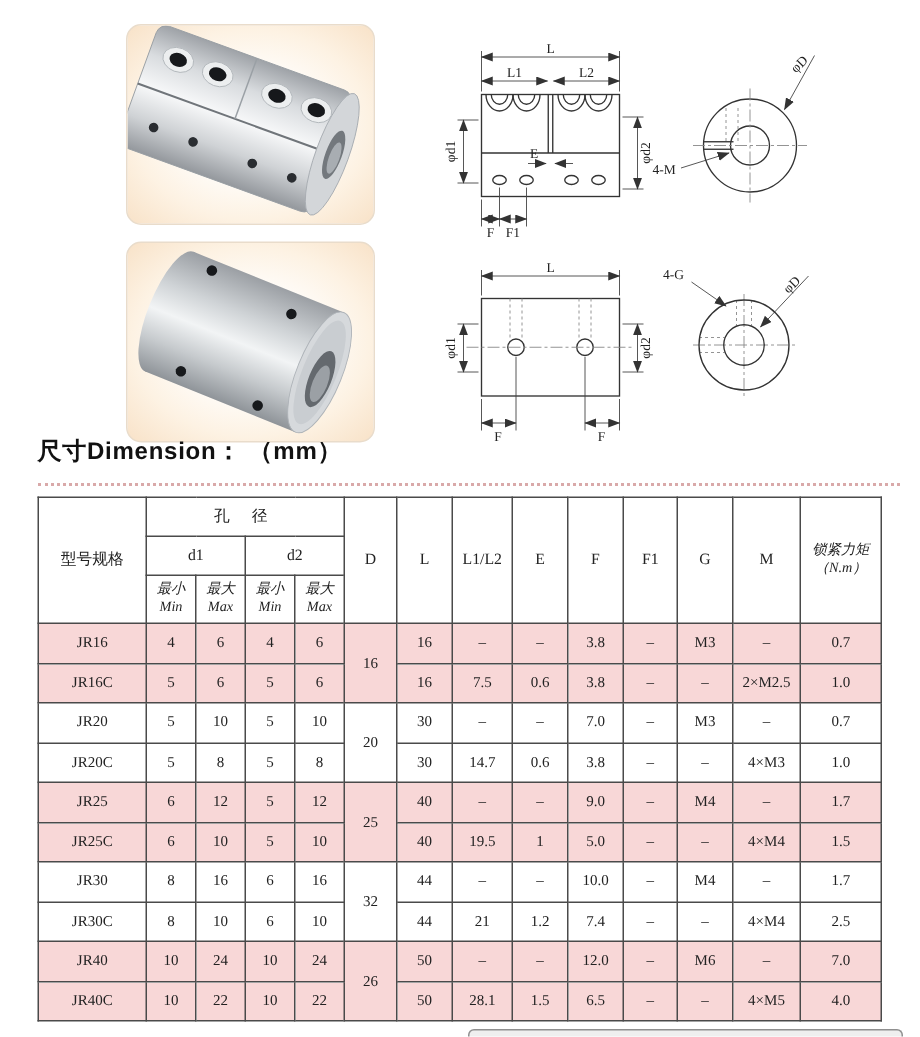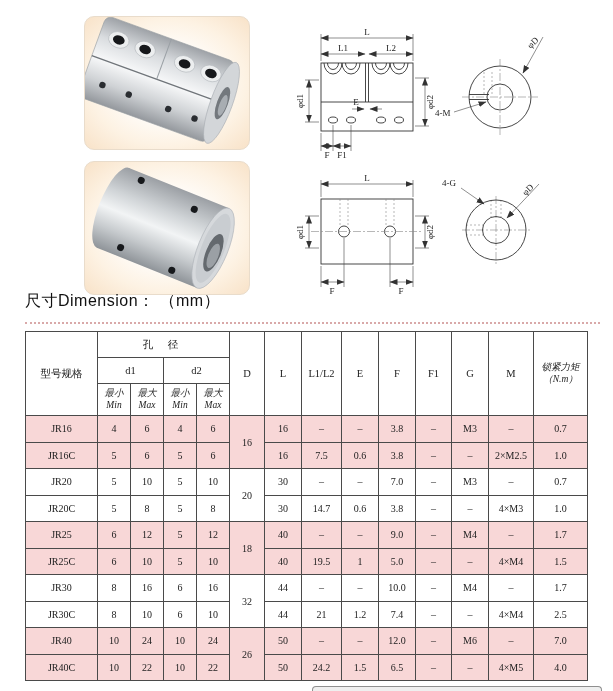--- a/index.html
+++ b/index.html
@@ -16,21 +16,21 @@
   #photo2{left:84px;top:161px;}
   .drawing{position:absolute;left:296px;}
   #drawing1{top:10px;}
   #drawing2{top:166px;}
   .drawing .ln{stroke:#333;stroke-width:0.9;fill:none;}
   .drawing .thin{stroke:#444;stroke-width:0.6;fill:none;}
   .drawing .hid{stroke:#888;stroke-width:0.6;fill:none;}
   .drawing .lbl{font-family:"Liberation Serif","DejaVu Serif",serif;font-size:9px;fill:#222;stroke:none;}
   .page-heading{
     position:absolute;left:25px;top:291px;margin:0;
-    font-size:16px;font-weight:normal;color:#111;letter-spacing:0.5px;
+    font-size:16px;font-weight:bold;color:#111;letter-spacing:0.5px;
   }
   .dotted-divider{
     position:absolute;left:25px;top:322px;width:575px;height:0;
     border-top:2px dotted #d9a9a9;
   }
   table.dim-table{
     position:absolute;left:25px;top:331px;width:562px;
     border-collapse:collapse;table-layout:fixed;background:#fff;
     border:1.5px solid #3a3a3a;
     font-family:"Liberation Serif","DejaVu Serif",serif;color:#222;
@@ -381,21 +381,21 @@
         <td>–</td>
         <td>4×M3</td>
         <td>1.0</td>
       </tr>
       <tr class="pink">
         <td>JR25</td>
         <td>6</td>
         <td>12</td>
         <td>5</td>
         <td>12</td>
-        <td rowspan="2">18</td>
+        <td rowspan="2">25</td>
         <td>40</td>
         <td>–</td>
         <td>–</td>
         <td>9.0</td>
         <td>–</td>
         <td>M4</td>
         <td>–</td>
         <td>1.7</td>
       </tr>
       <tr class="pink">
@@ -460,21 +460,21 @@
         <td>–</td>
         <td>7.0</td>
       </tr>
       <tr class="pink">
         <td>JR40C</td>
         <td>10</td>
         <td>22</td>
         <td>10</td>
         <td>22</td>
         <td>50</td>
-        <td>24.2</td>
+        <td>28.1</td>
         <td>1.5</td>
         <td>6.5</td>
         <td>–</td>
         <td>–</td>
         <td>4×M5</td>
         <td>4.0</td>
       </tr>
     </tbody>
 </table>
 

